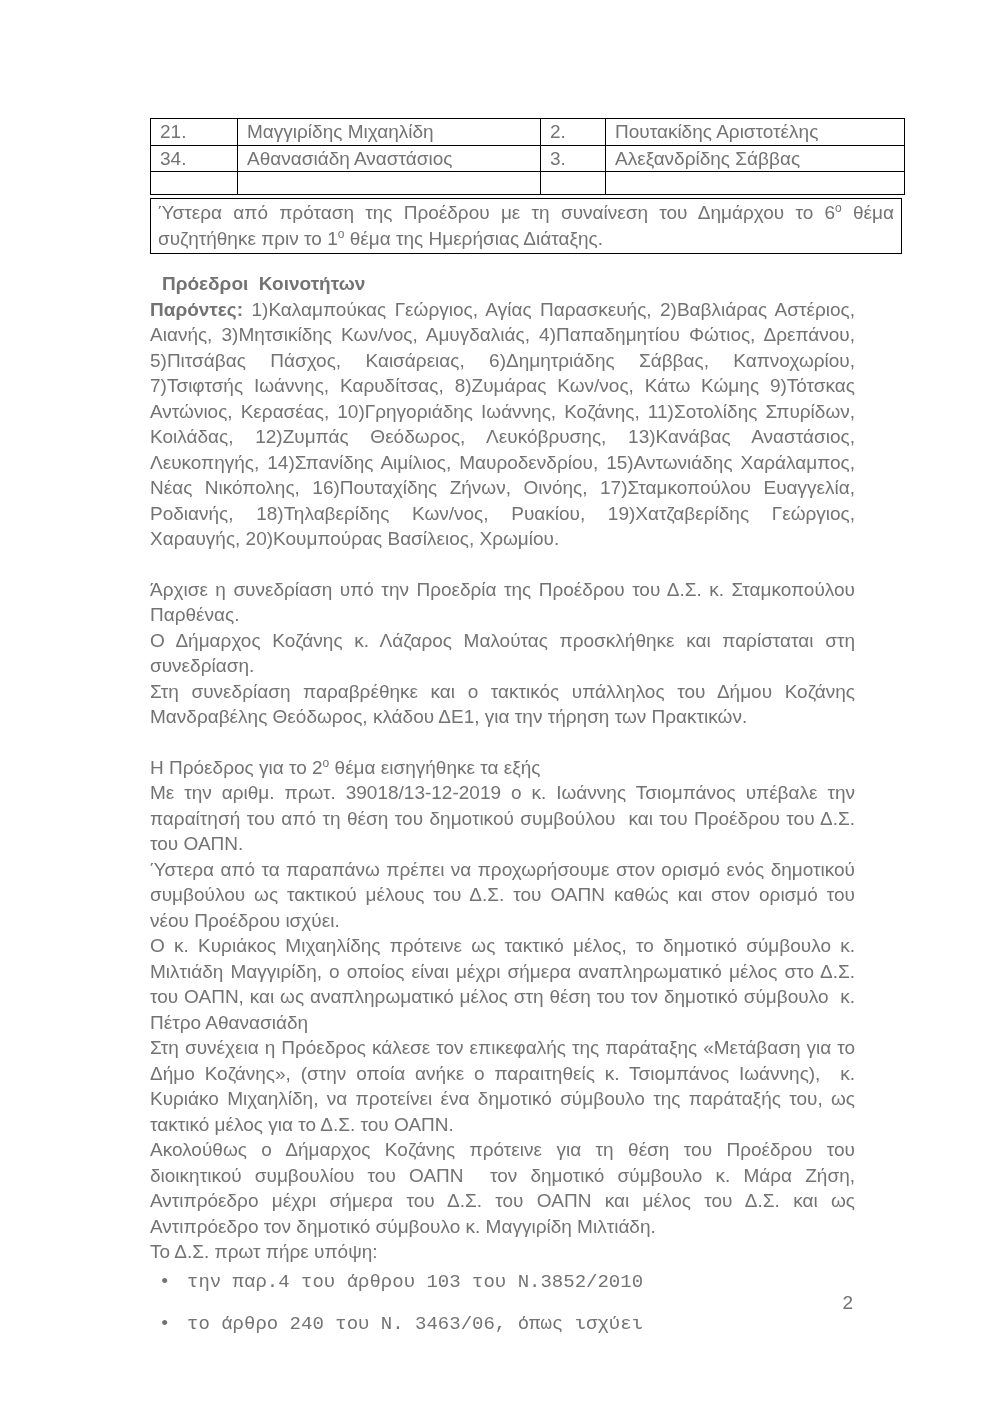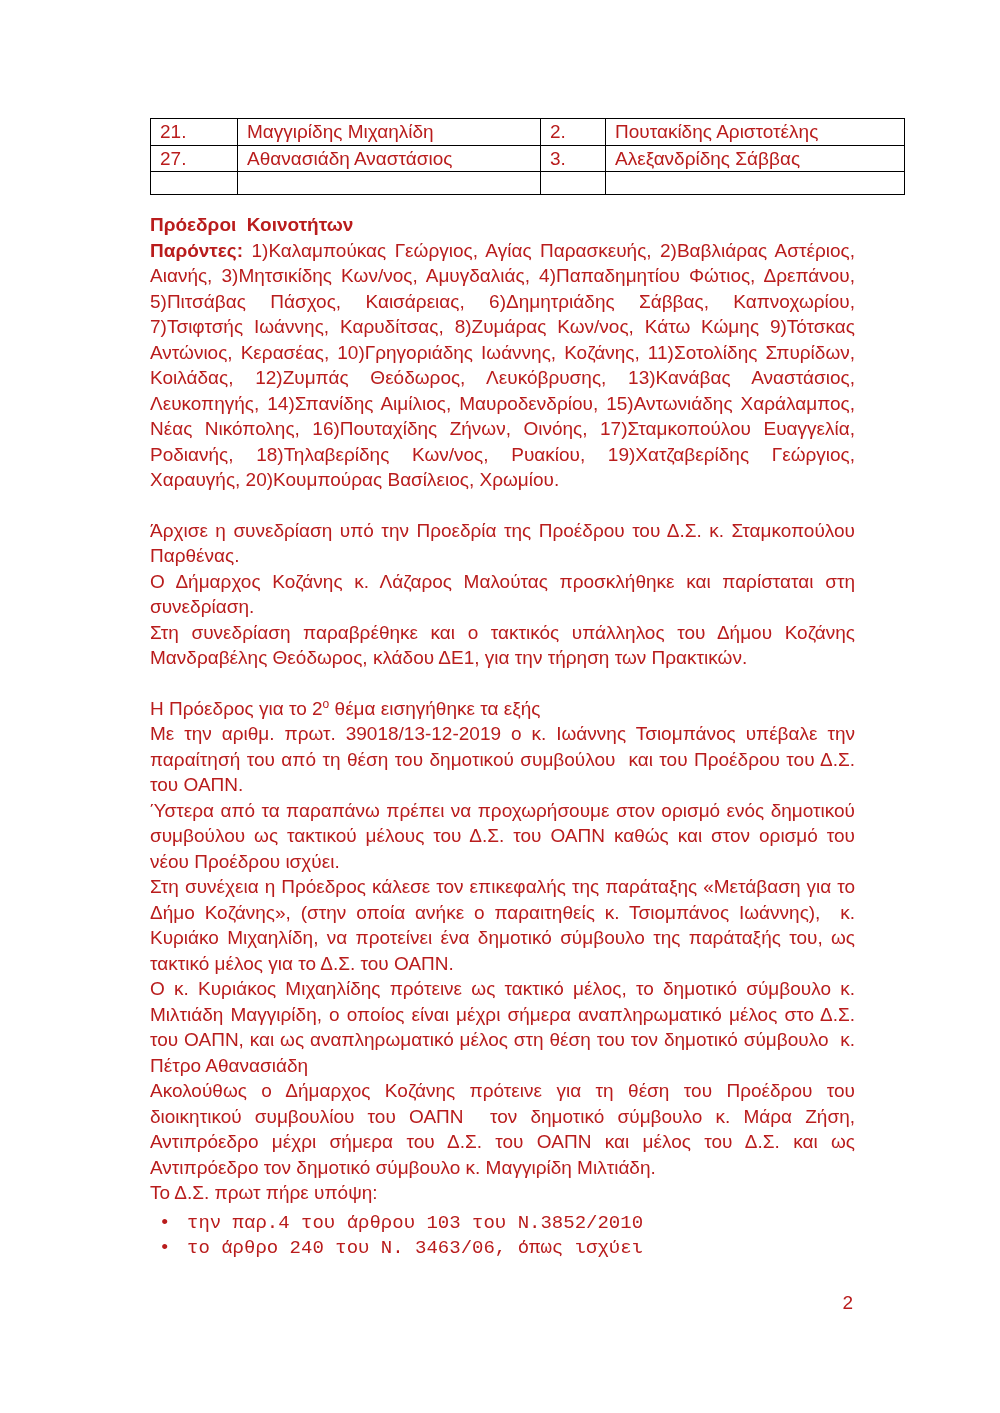--- a/index.html
+++ b/index.html
@@ -5,21 +5,21 @@
   html, body {
     margin: 0;
     padding: 0;
     background: #ffffff;
   }
   .page {
     position: relative;
     width: 1000px;
     height: 1413px;
     background: #ffffff;
-    color: #b91c1c;
+    color: #737373;
     font-family: "Liberation Sans", sans-serif;
     font-size: 19px;
     line-height: 25.5px;
     overflow: hidden;
   }
   .content {
     position: absolute;
     left: 150px;
     top: 118px;
     width: 754px;
@@ -45,21 +45,21 @@
     padding: 1px 7px 2px 7px;
     width: 736px;
     text-align: justify;
   }
   sup.ord {
     font-size: 12px;
     line-height: 0;
     vertical-align: super;
   }
   .heading {
-    margin: 17px 0 0 0;
+    margin: 17px 0 0 12px;
     font-weight: bold;
     width: 705px;
   }
   p.body-par {
     margin: 0;
     width: 705px;
     text-align: justify;
   }
   .blank { height: 25px; }
   ul.bullets {
@@ -67,21 +67,21 @@
     margin: 5px 0 0 0;
     padding: 0;
     width: 705px;
     font-family: Liberation Mono, monospace;
   }
   ul.bullets li {
     position: relative;
     padding-left: 37px;
     margin: 0;
   }
-  ul.bullets li + li { }
+  ul.bullets li + li { margin-top: 17px; }
   ul.bullets li::before {
     content: "•";
     position: absolute;
     left: 9px;
     top: 0;
   }
   .pagenum {
     position: absolute;
     left: 150px;
     top: 1290px;
@@ -103,53 +103,54 @@
         <col style="width:299px">
       </colgroup>
       <tbody>
         <tr>
           <td>21.</td>
           <td>Μαγγιρίδης Μιχαηλίδη</td>
           <td>2.</td>
           <td>Πουτακίδης Αριστοτέλης</td>
         </tr>
         <tr>
-          <td>27.</td>
+          <td>34.</td>
           <td>Αθανασιάδη Αναστάσιος</td>
           <td>3.</td>
           <td>Αλεξανδρίδης Σάββας</td>
         </tr>
         <tr>
           <td></td>
           <td></td>
           <td></td>
           <td></td>
         </tr>
       </tbody>
     </table>
 
+    <div class="notice"><span>Ύστερα από πρόταση της Προέδρου με τη συναίνεση του Δημάρχου το 6</span><sup class="ord">ο</sup><span> θέμα συζητήθηκε πριν το 1</span><sup class="ord">ο</sup><span> θέμα της Ημερήσιας Διάταξης.</span></div>
 
     <p class="heading">Πρόεδροι&nbsp; Κοινοτήτων</p>
 
     <p class="body-par"><b>Παρόντες:</b><span> 1)Καλαμπούκας Γεώργιος, Αγίας Παρασκευής, 2)Βαβλιάρας Αστέριος, Αιανής, 3)Μητσικίδης Κων/νος, Αμυγδαλιάς, 4)Παπαδημητίου Φώτιος, Δρεπάνου, 5)Πιτσάβας Πάσχος, Καισάρειας, 6)Δημητριάδης Σάββας, Καπνοχωρίου, 7)Τσιφτσής Ιωάννης, Καρυδίτσας, 8)Ζυμάρας Κων/νος, Κάτω Κώμης 9)Τότσκας Αντώνιος, Κερασέας, 10)Γρηγοριάδης Ιωάννης, Κοζάνης, 11)Σοτολίδης Σπυρίδων, Κοιλάδας, 12)Ζυμπάς Θεόδωρος, Λευκόβρυσης, 13)Κανάβας Αναστάσιος, Λευκοπηγής, 14)Σπανίδης Αιμίλιος, Μαυροδενδρίου, 15)Αντωνιάδης Χαράλαμπος, Νέας Νικόπολης, 16)Πουταχίδης Ζήνων, Οινόης, 17)Σταμκοπούλου Ευαγγελία, Ροδιανής, 18)Τηλαβερίδης Κων/νος, Ρυακίου, 19)Χατζαβερίδης Γεώργιος, Χαραυγής, 20)Κουμπούρας Βασίλειος, Χρωμίου.</span></p>
 
     <div class="blank"></div>
 
     <p class="body-par">Άρχισε η συνεδρίαση υπό την Προεδρία της Προέδρου του Δ.Σ. κ. Σταμκοπούλου Παρθένας.</p>
     <p class="body-par">Ο Δήμαρχος Κοζάνης κ. Λάζαρος Μαλούτας προσκλήθηκε και παρίσταται στη συνεδρίαση.</p>
     <p class="body-par">Στη συνεδρίαση παραβρέθηκε και ο τακτικός υπάλληλος του Δήμου Κοζάνης Μανδραβέλης Θεόδωρος, κλάδου ΔΕ1, για την τήρηση των Πρακτικών.</p>
 
     <div class="blank"></div>
 
     <p class="body-par"><span>Η Πρόεδρος για το 2</span><sup class="ord">ο</sup><span> θέμα εισηγήθηκε τα εξής</span></p>
 
     <p class="body-par">Με την αριθμ. πρωτ. 39018/13-12-2019 ο κ. Ιωάννης Τσιομπάνος υπέβαλε την παραίτησή του από τη θέση του δημοτικού συμβούλου&nbsp; και του Προέδρου του Δ.Σ. του ΟΑΠΝ.</p>
     <p class="body-par">Ύστερα από τα παραπάνω πρέπει να προχωρήσουμε στον ορισμό ενός δημοτικού συμβούλου ως τακτικού μέλους του Δ.Σ. του ΟΑΠΝ καθώς και στον ορισμό του νέου Προέδρου ισχύει.</p>
+    <p class="body-par">Ο κ. Κυριάκος Μιχαηλίδης πρότεινε ως τακτικό μέλος, το δημοτικό σύμβουλο κ. Μιλτιάδη Μαγγιρίδη, ο οποίος είναι μέχρι σήμερα αναπληρωματικό μέλος στο Δ.Σ. του ΟΑΠΝ, και ως αναπληρωματικό μέλος στη θέση του τον δημοτικό σύμβουλο&nbsp; κ. Πέτρο Αθανασιάδη</p>
     <p class="body-par">Στη συνέχεια η Πρόεδρος κάλεσε τον επικεφαλής της παράταξης «Μετάβαση για το Δήμο Κοζάνης», (στην οποία ανήκε ο παραιτηθείς κ. Τσιομπάνος Ιωάννης),&nbsp; κ. Κυριάκο Μιχαηλίδη, να προτείνει ένα δημοτικό σύμβουλο της παράταξής του, ως τακτικό μέλος για το Δ.Σ. του ΟΑΠΝ.</p>
-    <p class="body-par">Ο κ. Κυριάκος Μιχαηλίδης πρότεινε ως τακτικό μέλος, το δημοτικό σύμβουλο κ. Μιλτιάδη Μαγγιρίδη, ο οποίος είναι μέχρι σήμερα αναπληρωματικό μέλος στο Δ.Σ. του ΟΑΠΝ, και ως αναπληρωματικό μέλος στη θέση του τον δημοτικό σύμβουλο&nbsp; κ. Πέτρο Αθανασιάδη</p>
     <p class="body-par">Ακολούθως ο Δήμαρχος Κοζάνης πρότεινε για τη θέση του Προέδρου του διοικητικού συμβουλίου του ΟΑΠΝ&nbsp; τον δημοτικό σύμβουλο κ. Μάρα Ζήση, Αντιπρόεδρο μέχρι σήμερα του Δ.Σ. του ΟΑΠΝ και μέλος του Δ.Σ. και ως Αντιπρόεδρο τον δημοτικό σύμβουλο κ. Μαγγιρίδη Μιλτιάδη.</p>
     <p class="body-par">Το Δ.Σ. πρωτ πήρε υπόψη:</p>
 
     <ul class="bullets">
       <li>την παρ.4 του άρθρου 103 του Ν.3852/2010</li>
       <li>το άρθρο 240 του Ν. 3463/06, όπως ισχύει</li>
     </ul>
 
   </div>
 

